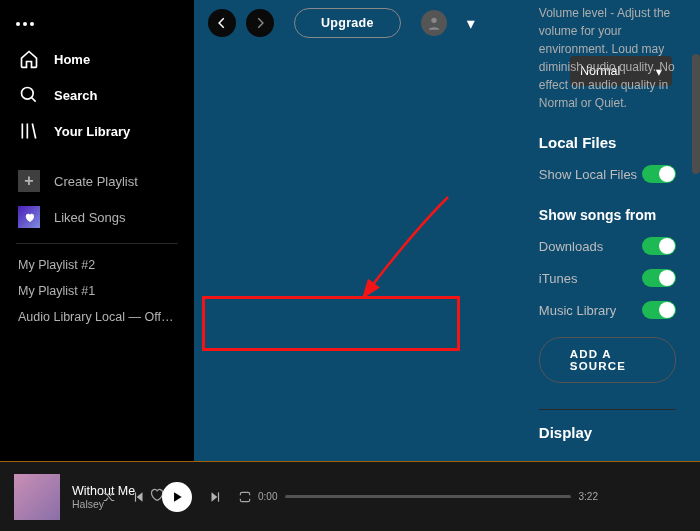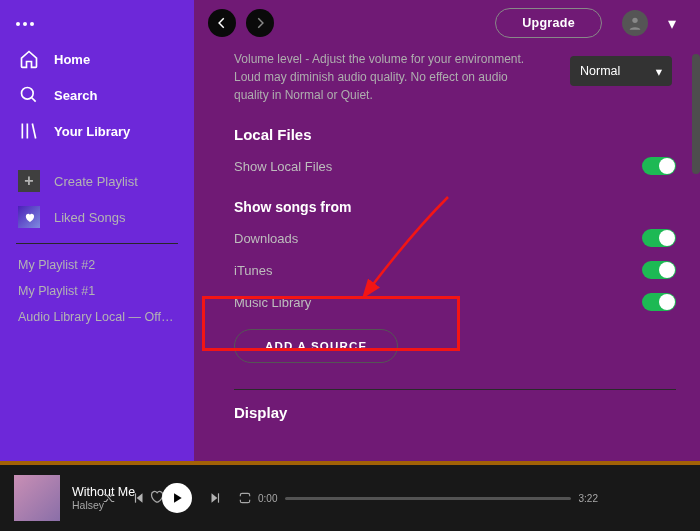--- a/index.html
+++ b/index.html
@@ -6,40 +6,40 @@
   body {
     width: 700px; height: 531px;
     background: #121212;
     font-family: -apple-system, BlinkMacSystemFont, "Segoe UI", Arial, sans-serif;
     color: #b3b3b3;
     overflow: hidden;
     position: relative;
   }
   .app { display: flex; height: 461px; }
   .sidebar {
-    width: 194px; background: #6d28d9; padding: 8px 0 0 0;
+    width: 194px; background: #000000; padding: 8px 0 0 0;
     display: flex; flex-direction: column; font-size: 13px;
   }
   .dots { padding: 6px 16px; }
   .dots span { display: inline-block; width: 4px; height: 4px; background: #fff; border-radius: 50%; margin-right: 3px; }
   .nav-item {
     display: flex; align-items: center; gap: 14px;
     padding: 7px 18px; color: #b3b3b3; cursor: pointer;
   }
   .nav-item.primary { color: #fff; font-weight: 600; }
   .nav-item .icon { width: 22px; height: 22px; display:flex; align-items:center; justify-content:center; }
   .nav-item .icon svg { width: 20px; height: 20px; }
   .sb-section { margin-top: 14px; }
   .create-box { width:22px; height:22px; background:#3f3f3f; display:flex; align-items:center; justify-content:center; color:#b3b3b3; font-size:16px; font-weight:700; }
   .liked-box { width:22px; height:22px; background:linear-gradient(135deg,#4b1fb8,#7e8ce0); display:flex; align-items:center; justify-content:center; }
   .divider { height:1px; background:#282828; margin: 8px 16px; }
   .pl-item { padding: 6px 18px; color:#b3b3b3; font-size:12.5px; cursor:pointer; white-space:nowrap; overflow:hidden; text-overflow:ellipsis; }
 
   .main {
-    flex:1; background:#701a75; position:relative; display:flex; flex-direction:column;
+    flex:1; background:#0c4a6e; position:relative; display:flex; 
   }
   .topbar {
     height: 46px; display:flex; align-items:center; padding: 0 14px; gap:10px;
   }
   .nav-btn { width:28px; height:28px; border-radius:50%; background:#0a0a0a; display:flex; align-items:center; justify-content:center; cursor:pointer; color:#fff; }
   .spacer { flex:1; }
   .upgrade-btn {
     border:1px solid #888; border-radius:18px; padding:7px 26px;
     color:#fff; font-weight:700; font-size:12.5px; cursor:pointer; letter-spacing:.3px;
   }
@@ -72,21 +72,21 @@
     left:202px; top:296px; width:258px; height:55px; pointer-events:none;
   }
   .arrow {
     position:absolute; left:353px; top:192px; width:110px; height:108px; pointer-events:none;
   }
   .hr { height:1px; background:#2a2a2a; margin-top:26px; }
   .scroll-ind { position:absolute; right:0; top:54px; width:8px; height:120px; background:#4d4d4d; border-radius:4px; }
 
   .player {
     position:absolute; left:0; bottom:0; width:700px; height:70px;
-    background:#181818; border-top:4px solid #a16207;
+    background:#181818; border-top:1px solid #a16207;
     display:flex; align-items:center; padding:0 14px;
   }
   .cover { width:46px; height:46px; background:linear-gradient(135deg,#c98fb5,#8a6fa8); margin-right:12px; }
   .track-info { display:flex; flex-direction:column; }
   .track-title { color:#fff; font-size:12.5px; }
   .track-artist { color:#a7a7a7; font-size:10.5px; }
   .heart { margin-left:14px; color:#a7a7a7; cursor:pointer; }
   .ban { margin-left:10px; color:#a7a7a7; cursor:pointer; }
   .controls { position:absolute; left:50%; transform:translateX(-50%); display:flex; flex-direction:row; gap:6px; }
   .ctrl-row { display:flex; align-items:center; gap:16px; }

